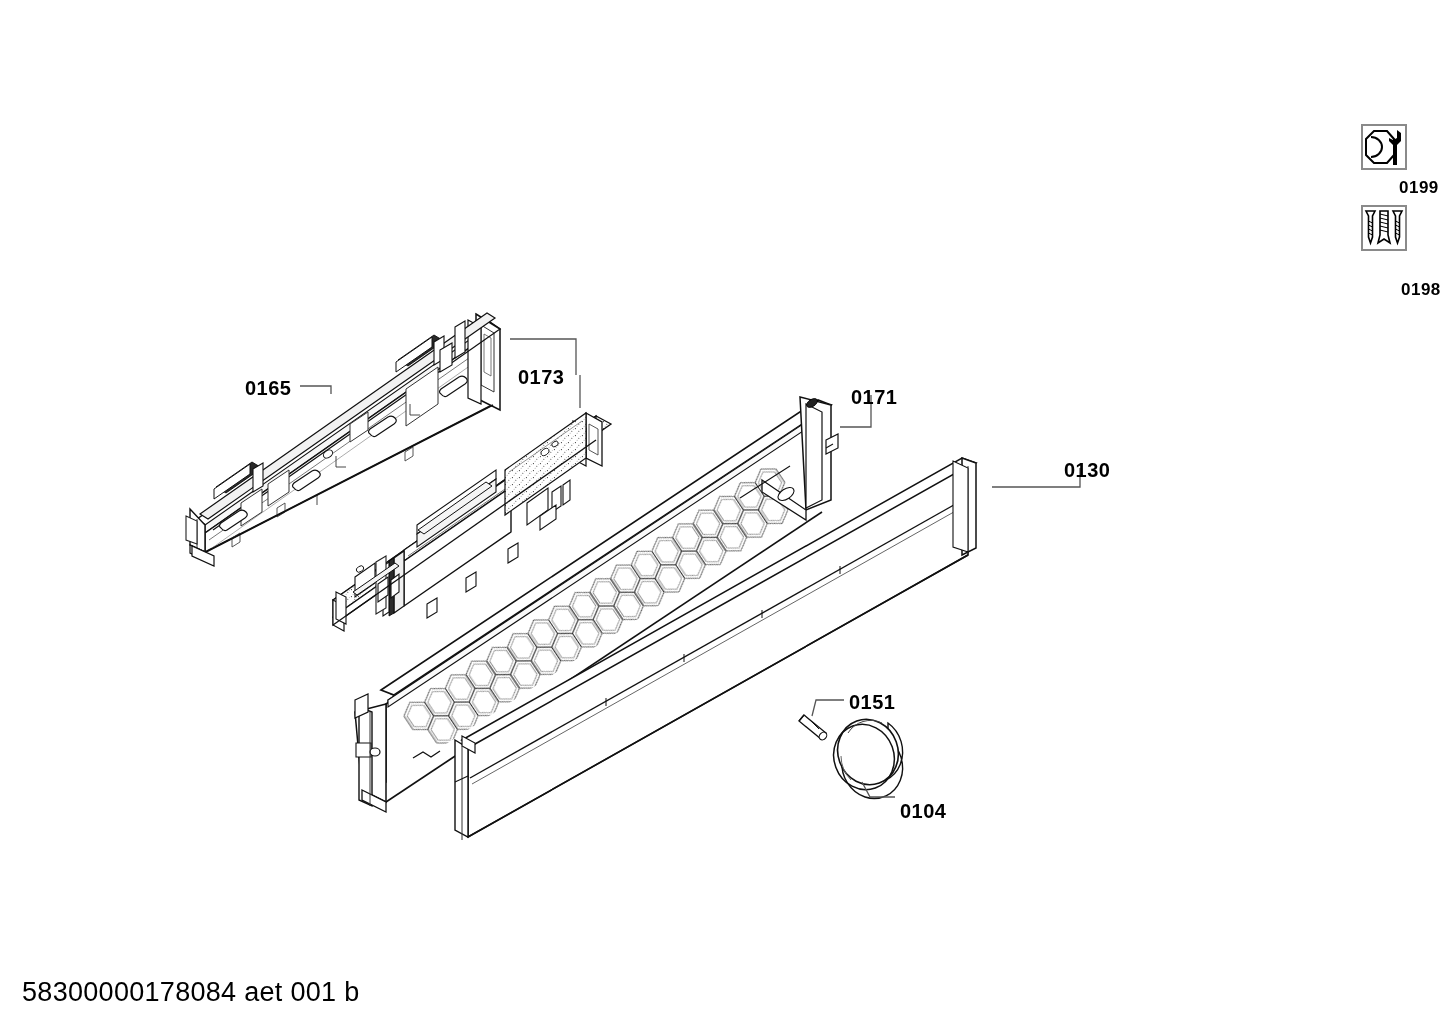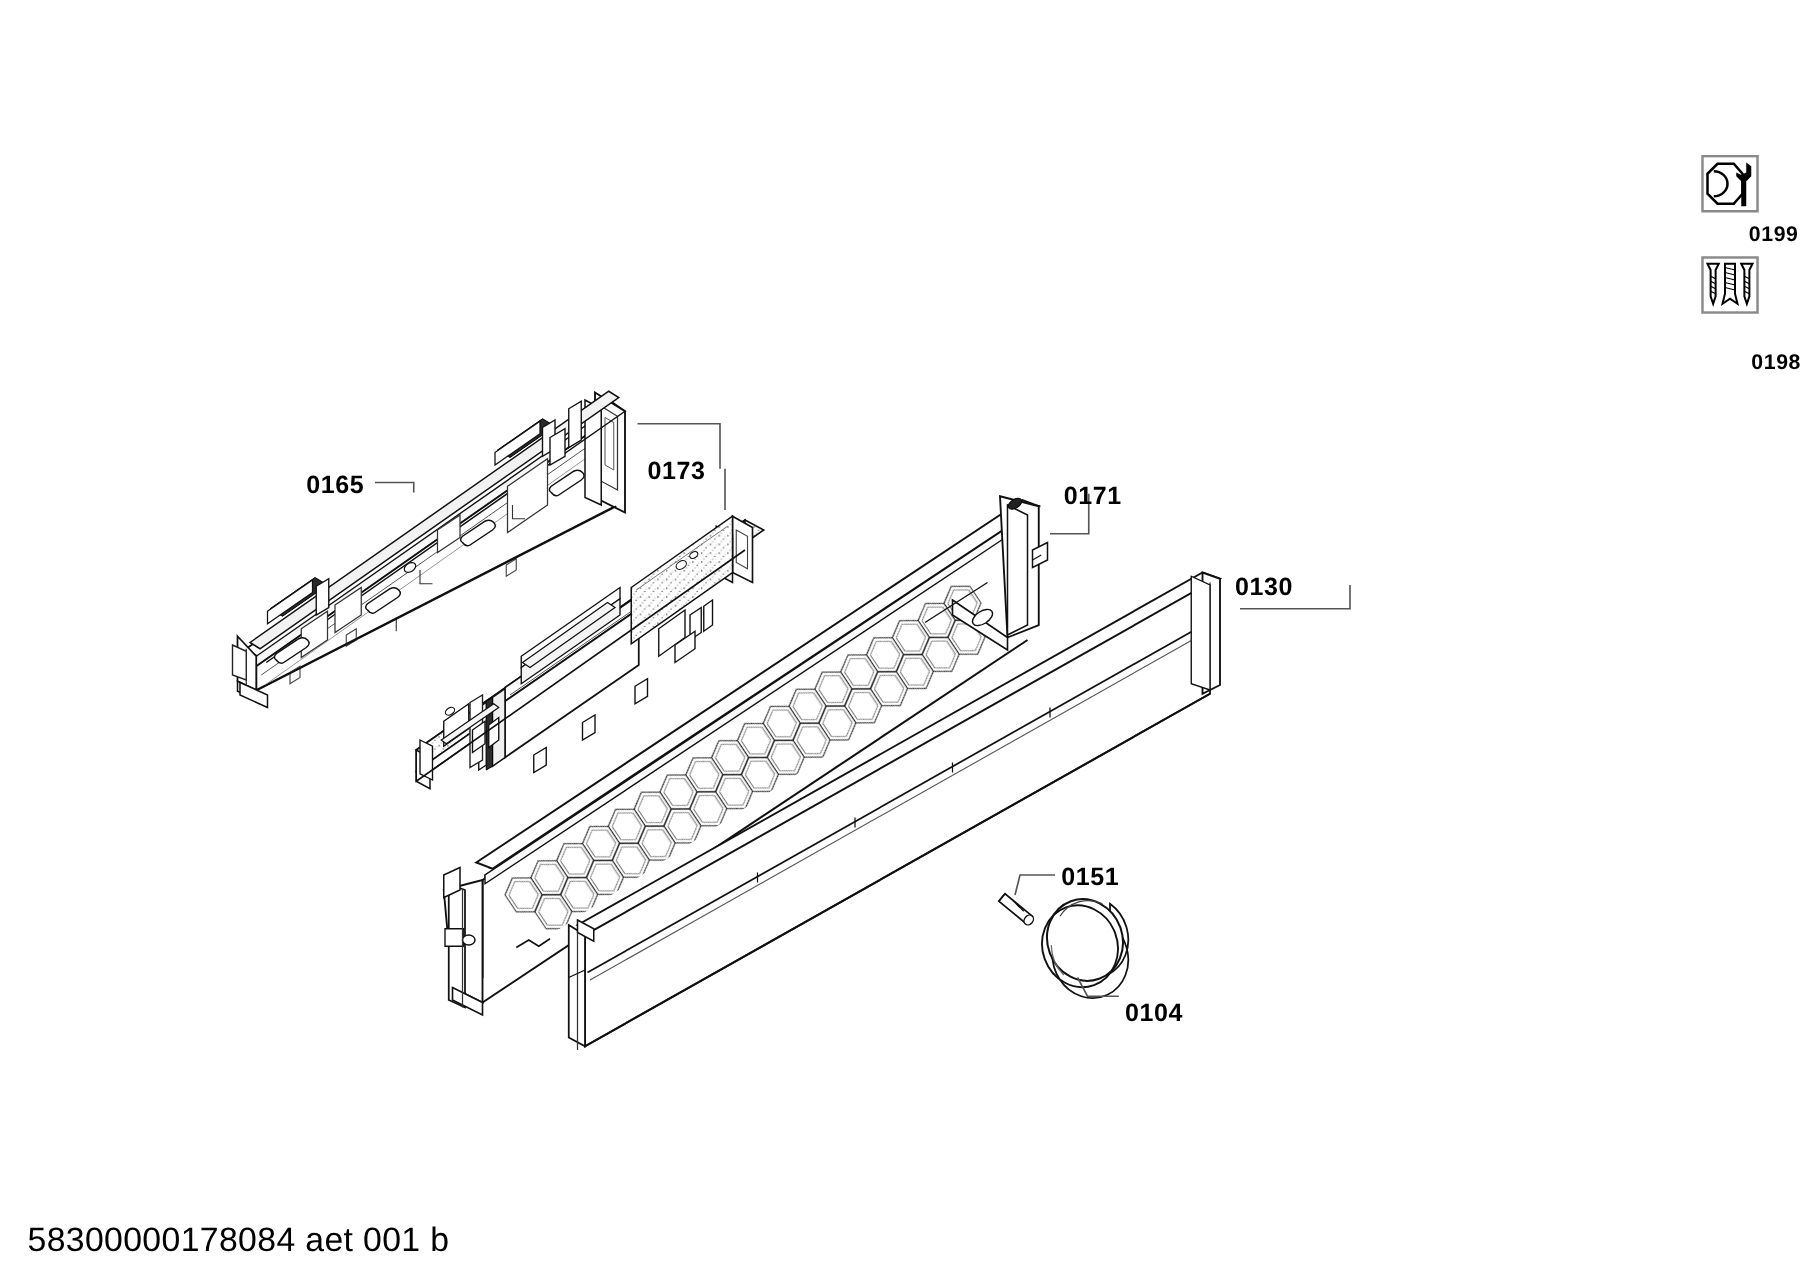--- a/index.html
+++ b/index.html
@@ -309,21 +309,21 @@
 
       <path d="M844,700 L816,700 L812,716"></path>
 
       <path d="M895,797 L870,797 L862,782"></path>
     </g>
   </svg>
 
   <div class="lbl big" style="left:245px;top:377px;">0165</div>
   <div class="lbl big" style="left:518px;top:366px;">0173</div>
   <div class="lbl big" style="left:851px;top:386px;">0171</div>
-  <div class="lbl big" style="left:988px;top:459px;">0130</div>
+  <div class="lbl big" style="left:1064px;top:459px;">0130</div>
   <div class="lbl big" style="left:849px;top:691px;">0151</div>
   <div class="lbl big" style="left:900px;top:800px;">0104</div>
 
   <div class="iconbox" style="left:1361px;top:124px;">
     <svg width="42" height="42" viewBox="0 0 42 42">
       <rect x="0" y="0" width="42" height="42" fill="#ffffff"></rect>
 
       <path d="M3,13 L11,5 L24,5 L31,13 L31,29 L24,37 L11,37 L3,29 Z" fill="#ffffff" stroke="#000" stroke-width="2"></path>
       <path d="M8,11 a11,10 0 0,1 0,20" fill="#ffffff" stroke="#000" stroke-width="2"></path>
 

